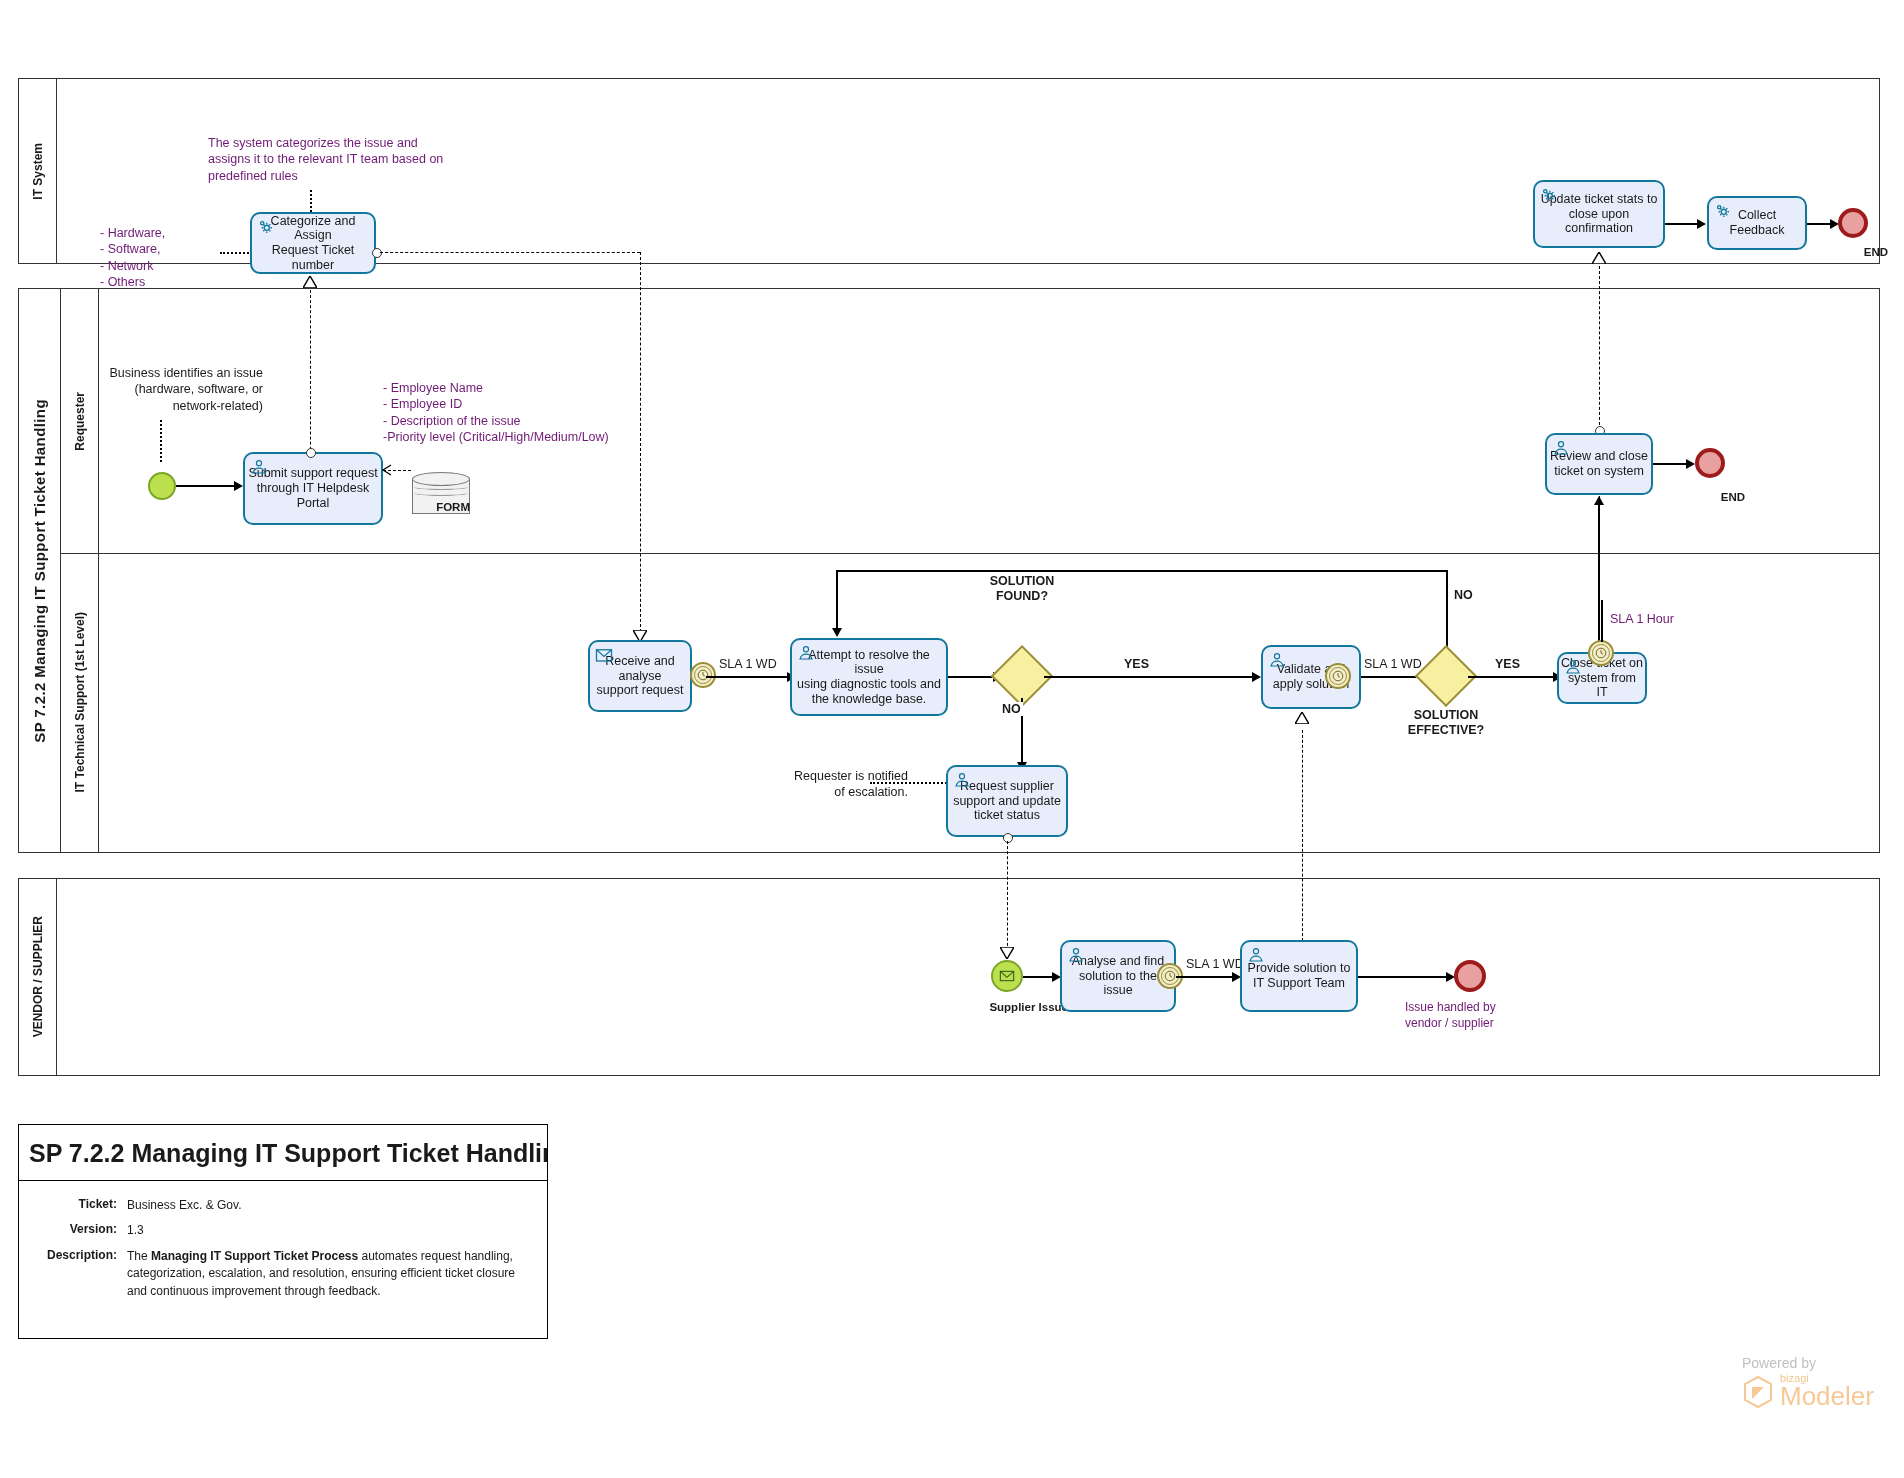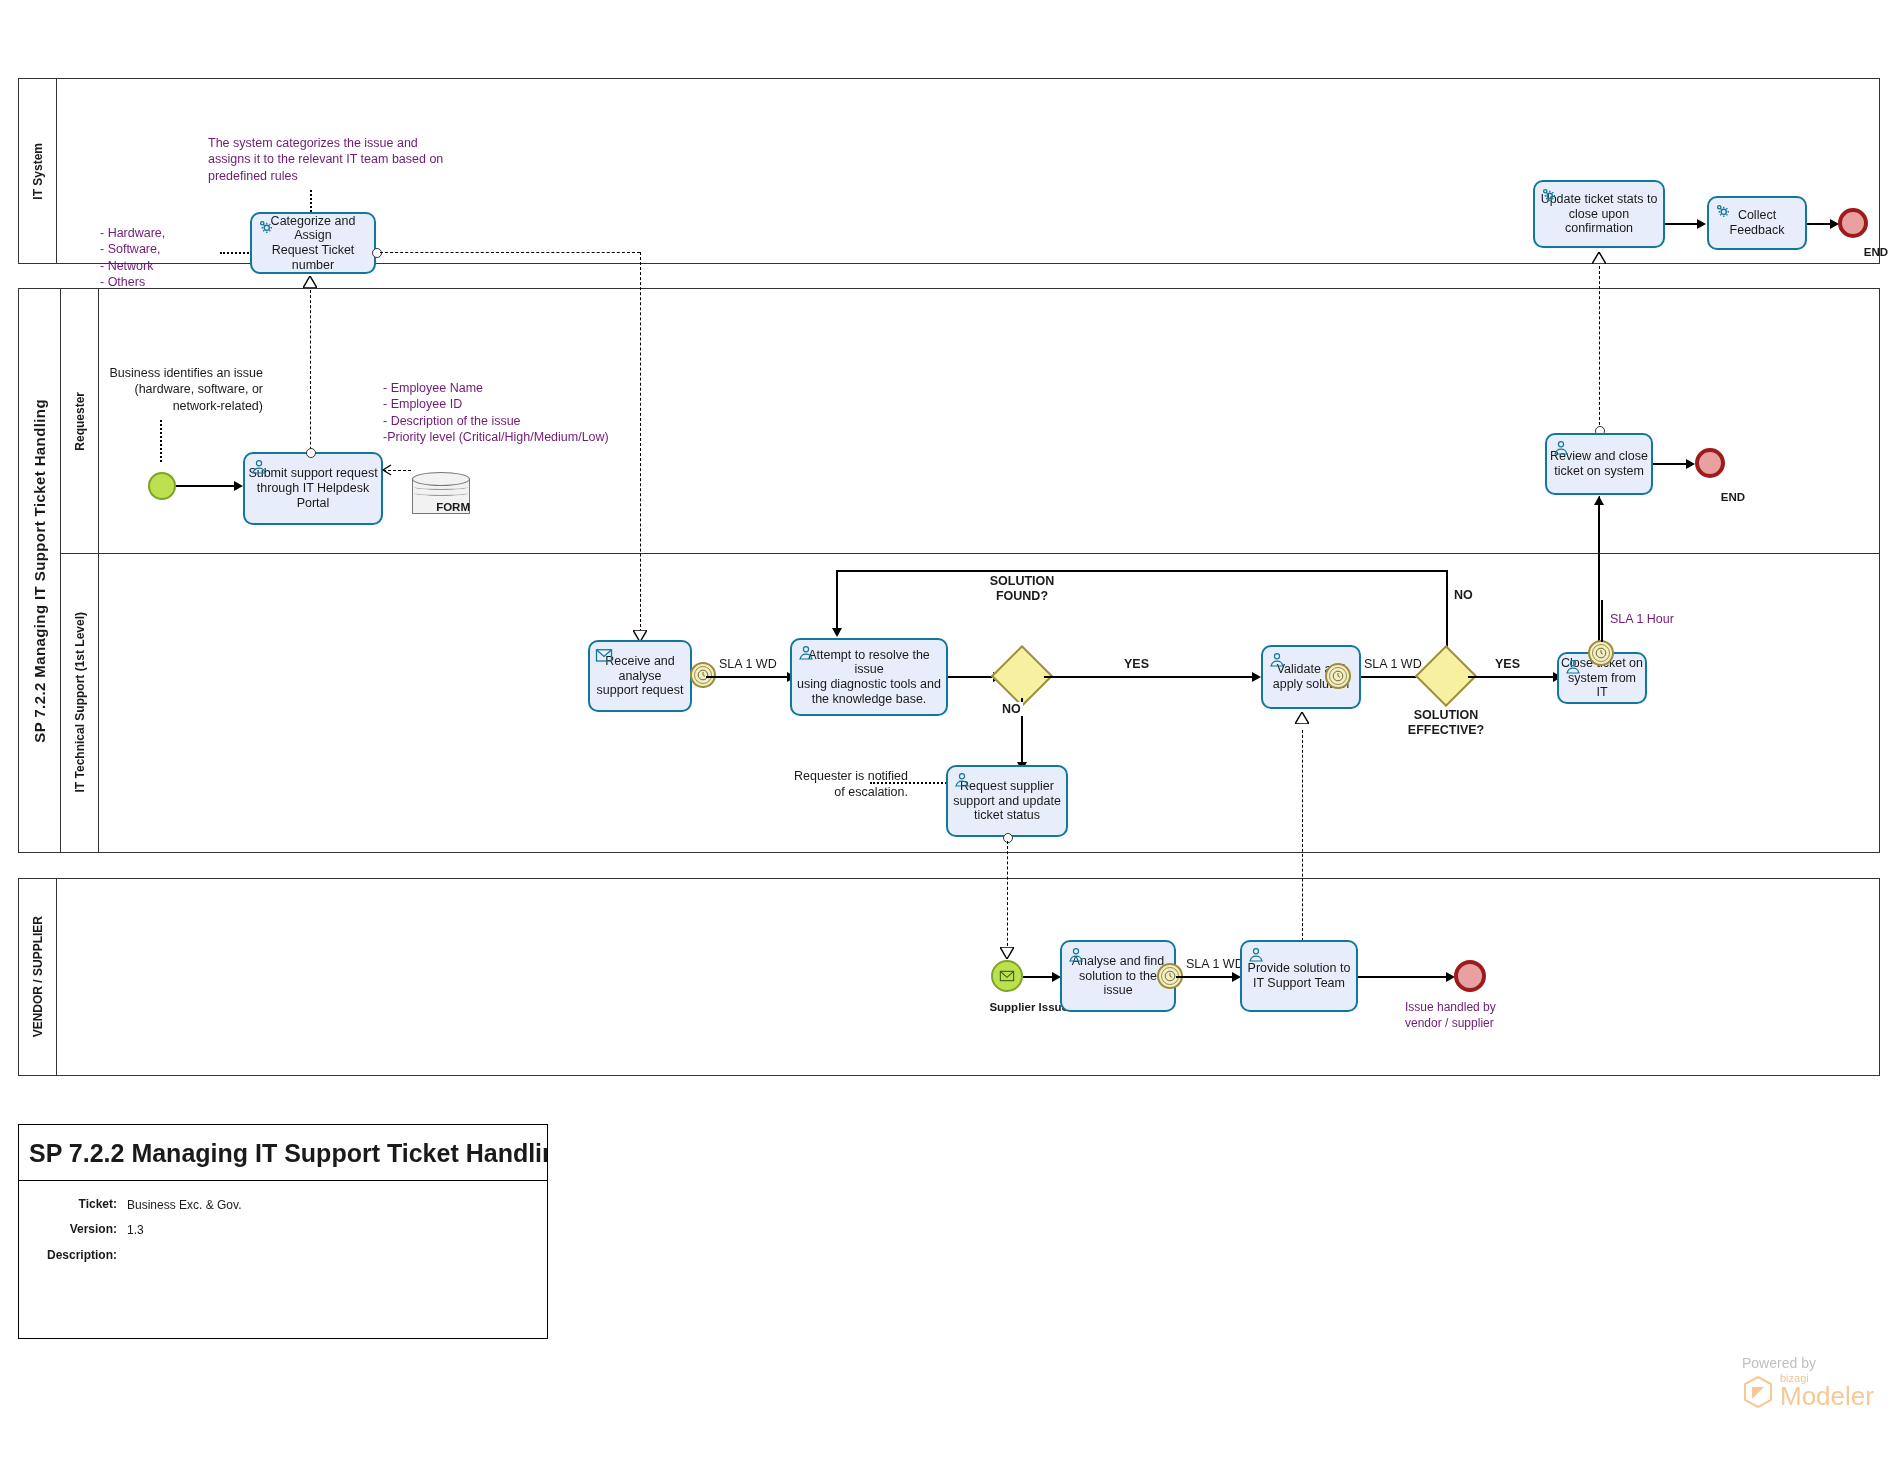--- a/index.html
+++ b/index.html
@@ -447,20 +447,23 @@
     <div class="inforow">
       <div class="infolab">Ticket:</div>
       <div class="infoval">Business Exc. &amp; Gov.</div>
     </div>
     <div class="inforow">
       <div class="infolab">Version:</div>
       <div class="infoval">1.3</div>
     </div>
     <div class="inforow">
       <div class="infolab">Description:</div>
+      <div class="infoval">
+        <span>The </span><span class="bold">Managing IT Support Ticket Process</span><span> automates request handling, categorization, escalation, and resolution, ensuring efficient ticket closure and continuous improvement through feedback.</span>
+      </div>
     </div>
   </div>
 </div>
 
 <div class="logo" style="left:1742px;top:1355px;">
   <div class="logo-pb">Powered by</div>
   <div class="logo-row">
     <svg class="logo-mark" viewBox="0 0 32 34">
       <polygon points="16,2 29,9 29,25 16,32 3,25 3,9" fill="none" stroke="#f7c896" stroke-width="2"></polygon>
       <polygon points="10,12 22,12 10,24" fill="#f7c896"></polygon>

